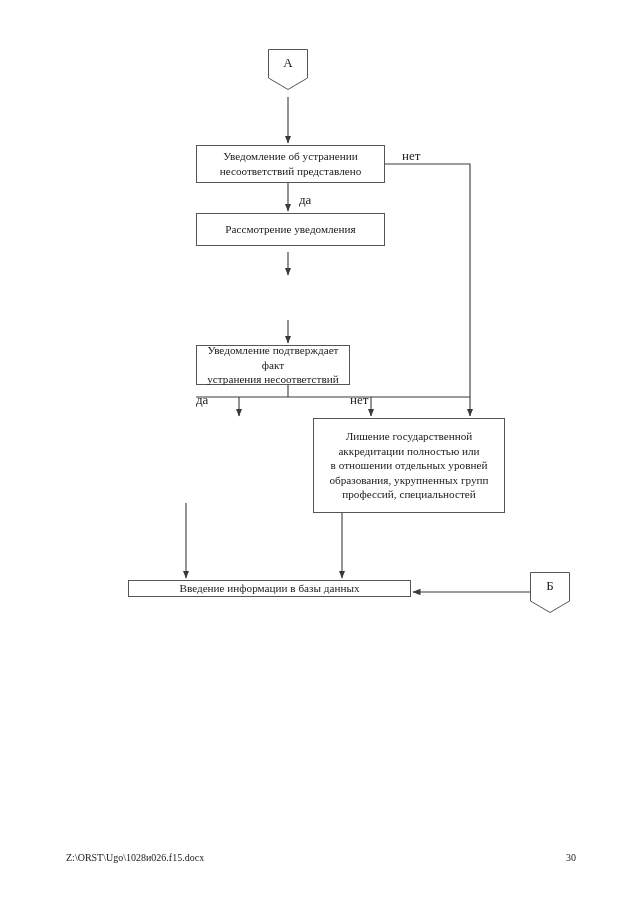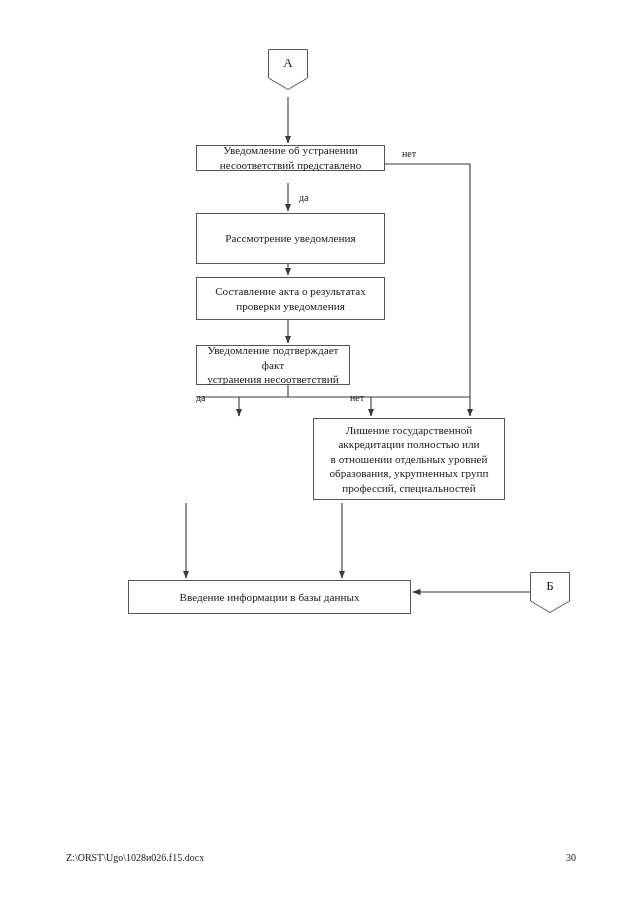--- a/index.html
+++ b/index.html
@@ -64,21 +64,21 @@
     width: 100%;
     height: 100%;
   }
   .connector .clabel {
     position: relative;
     z-index: 2;
     padding-top: 6px;
   }
   .edge-label {
     position: absolute;
-    font-size: 10px;
+    font-size: 13px;
     color: #1a1a1a;
     white-space: nowrap;
   }
   .footer-path {
     position: absolute;
     left: 66px;
     top: 852px;
     font-size: 10px;
     color: #1a1a1a;
     white-space: nowrap;
@@ -129,49 +129,45 @@
     </g>
   </svg>
 
   <div class="connector" style="left:268px; top:49px; width:40px; height:41px;">
     <svg class="cshape" viewBox="0 0 40 41" preserveAspectRatio="none">
       <polygon points="0.5,0.5 39.5,0.5 39.5,29 20,40.5 0.5,29" fill="#ffffff" stroke="#555555" stroke-width="1"></polygon>
     </svg>
     <span class="clabel">А</span>
   </div>
 
-  <div class="node" style="left:196px; top:145px; width:189px; height:26px;">
+  <div class="node" style="left:196px; top:145px; width:189px; height:38px;">
     <span class="txt">Уведомление об устранении
 несоответствий представлено</span>
   </div>
 
-  <div class="node" style="left:196px; top:213px; width:189px; height:51px;">
+  <div class="node" style="left:196px; top:213px; width:189px; height:33px;">
     <span class="txt">Рассмотрение уведомления</span>
   </div>
 
-  <div class="node" style="left:196px; top:277px; width:189px; height:43px;">
-    <span class="txt">Составление акта о результатах
-проверки уведомления</span>
-  </div>
 
   <div class="node" style="left:196px; top:345px; width:154px; height:40px;">
     <span class="txt">Уведомление подтверждает факт
 устранения несоответствий</span>
   </div>
 
 
-  <div class="node" style="left:313px; top:418px; width:192px; height:82px;">
+  <div class="node" style="left:313px; top:418px; width:192px; height:95px;">
     <span class="txt">Лишение государственной
 аккредитации полностью или
 в отношении отдельных уровней
 образования, укрупненных групп
 профессий, специальностей</span>
   </div>
 
-  <div class="node" style="left:128px; top:580px; width:283px; height:34px;">
+  <div class="node" style="left:128px; top:580px; width:283px; height:17px;">
     <span class="txt">Введение информации в базы данных</span>
   </div>
 
   <div class="connector" style="left:530px; top:572px; width:40px; height:41px;">
     <svg class="cshape" viewBox="0 0 40 41" preserveAspectRatio="none">
       <polygon points="0.5,0.5 39.5,0.5 39.5,29 20,40.5 0.5,29" fill="#ffffff" stroke="#555555" stroke-width="1"></polygon>
     </svg>
     <span class="clabel">Б</span>
   </div>
 

